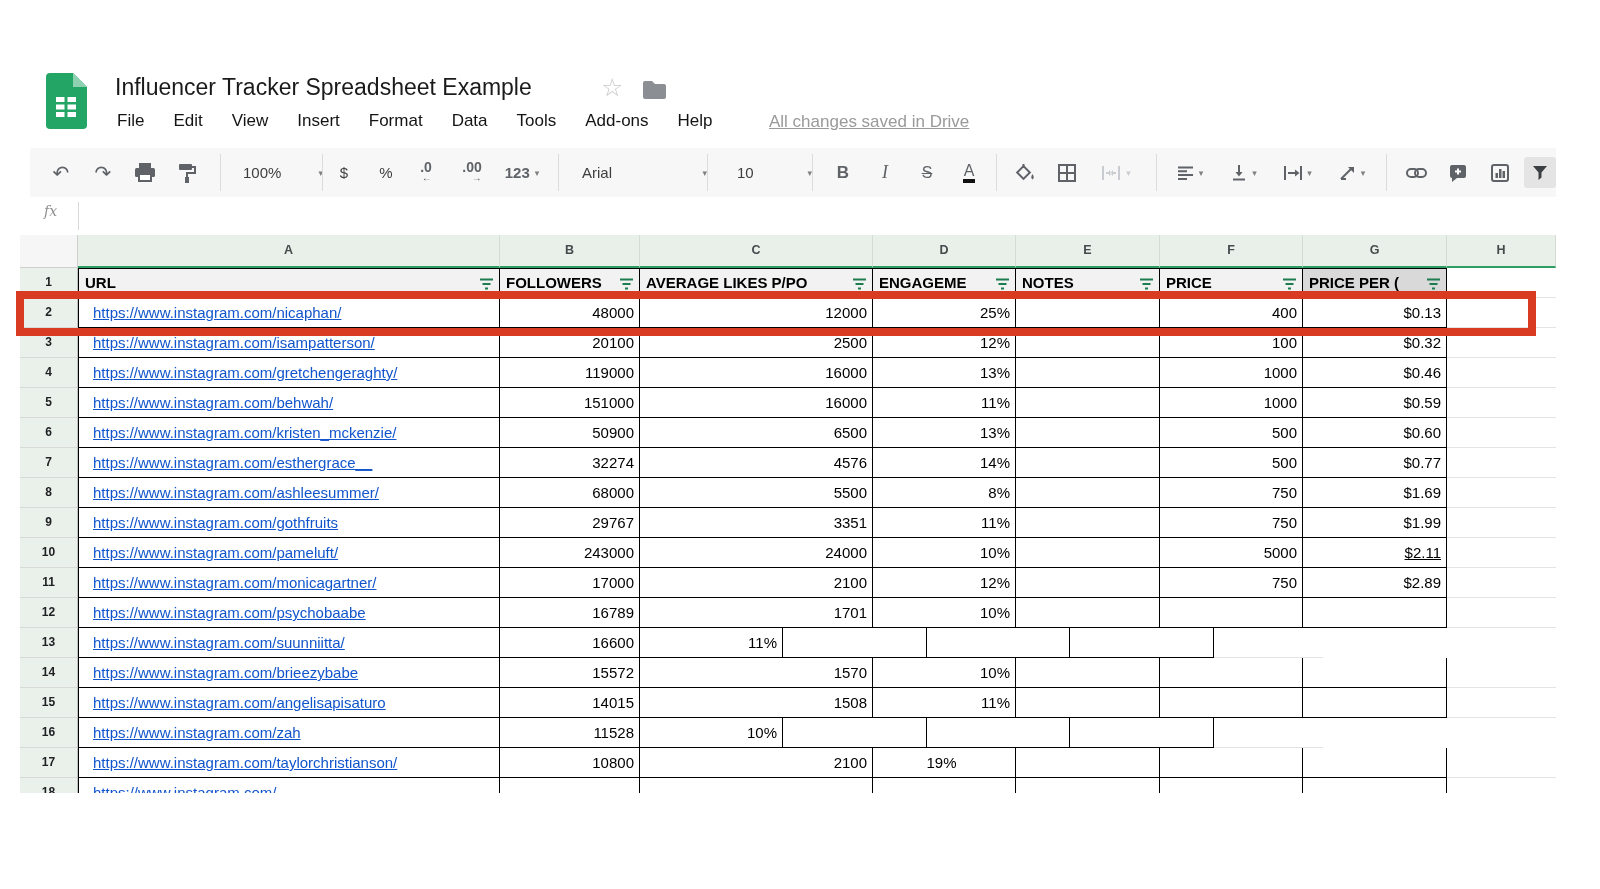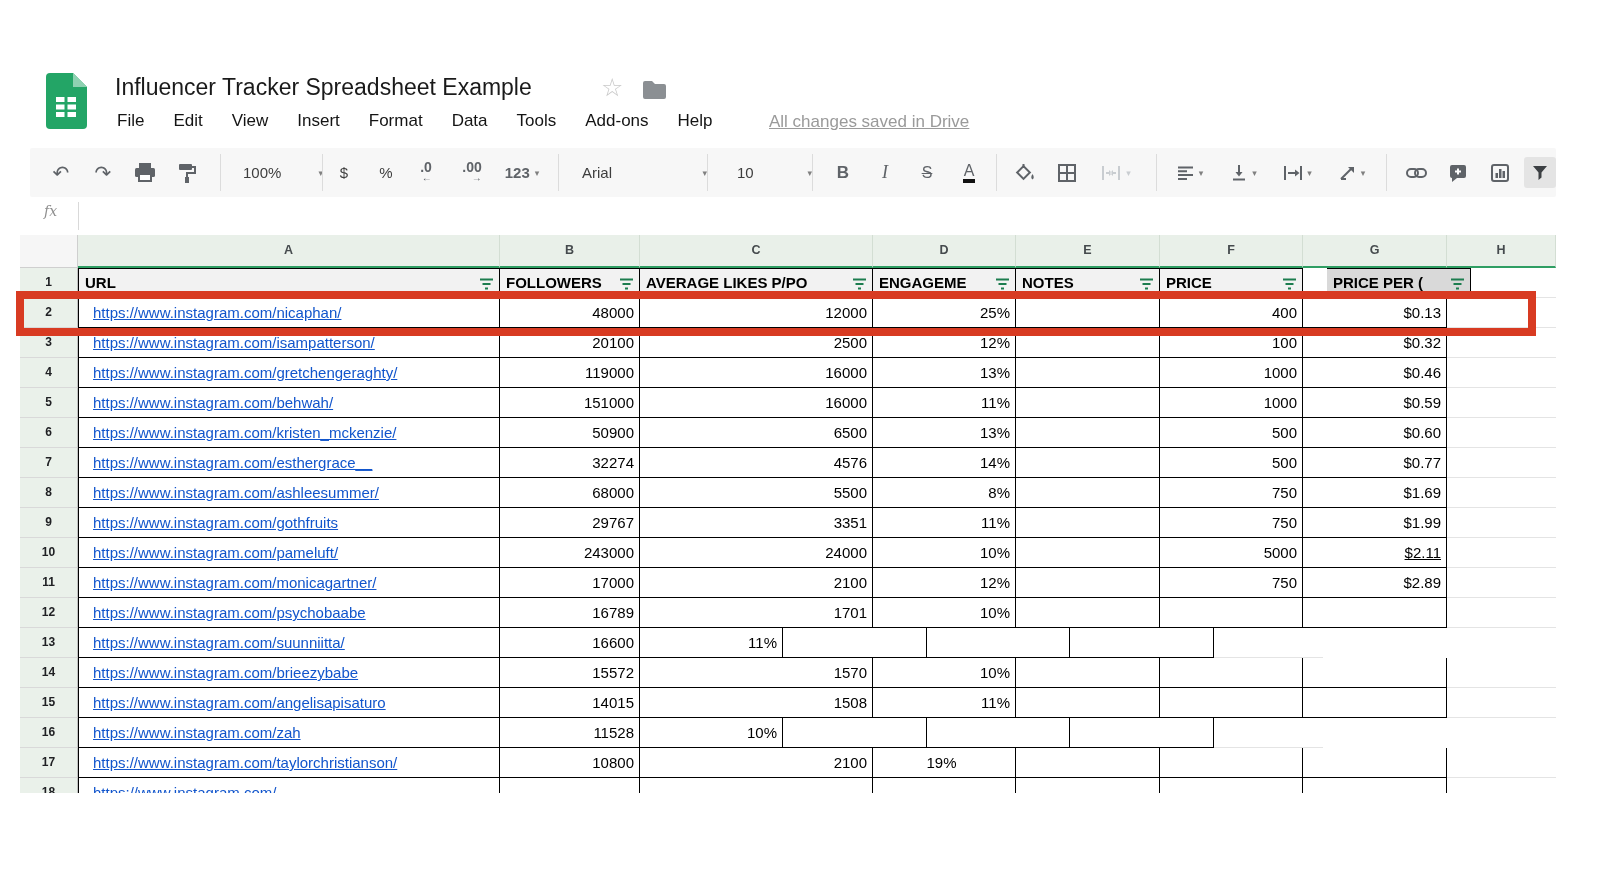--- a/index.html
+++ b/index.html
@@ -292,21 +292,21 @@
         </svg></div>
       <div class="cell dcell hdr" style="width: 143px;"><span>ENGAGEME</span><svg class="funnel" width="15" height="13" viewBox="0 0 15 13">
           <path d="M1 1.5 h13 M3.5 6 h8 M6 10.5 h3" stroke="#1d7d4f" stroke-width="2" fill="none"></path>
         </svg></div>
       <div class="cell dcell hdr" style="width: 144px;"><span>NOTES</span><svg class="funnel" width="15" height="13" viewBox="0 0 15 13">
           <path d="M1 1.5 h13 M3.5 6 h8 M6 10.5 h3" stroke="#1d7d4f" stroke-width="2" fill="none"></path>
         </svg></div>
       <div class="cell dcell hdr" style="width: 143px;"><span>PRICE</span><svg class="funnel" width="15" height="13" viewBox="0 0 15 13">
           <path d="M1 1.5 h13 M3.5 6 h8 M6 10.5 h3" stroke="#1d7d4f" stroke-width="2" fill="none"></path>
         </svg></div>
-      <div class="cell dcell hdr darker" style="width: 144px; margin-left: 24px;"><span>PRICE PER (</span><svg class="funnel" width="15" height="13" viewBox="0 0 15 13">
+      <div class="cell dcell hdr darker" style="width: 144px;"><span>PRICE PER (</span><svg class="funnel" width="15" height="13" viewBox="0 0 15 13">
           <path d="M1 1.5 h13 M3.5 6 h8 M6 10.5 h3" stroke="#1d7d4f" stroke-width="2" fill="none"></path>
         </svg></div>
       <div class="cell hcol" style="width: 109px;"></div>
     </div>
     <div class="grow">
       <div class="cell rn" style="width: 58px;">2</div>
       <div class="cell dcell urlcell firstcol" style="width: 422px;"><a href="#">https://www.instagram.com/nicaphan/</a></div>
       <div class="cell dcell num" style="width: 140px;">48000</div>
       <div class="cell dcell num" style="width: 233px;">12000</div>
       <div class="cell dcell num" style="width: 143px;">25%</div>

